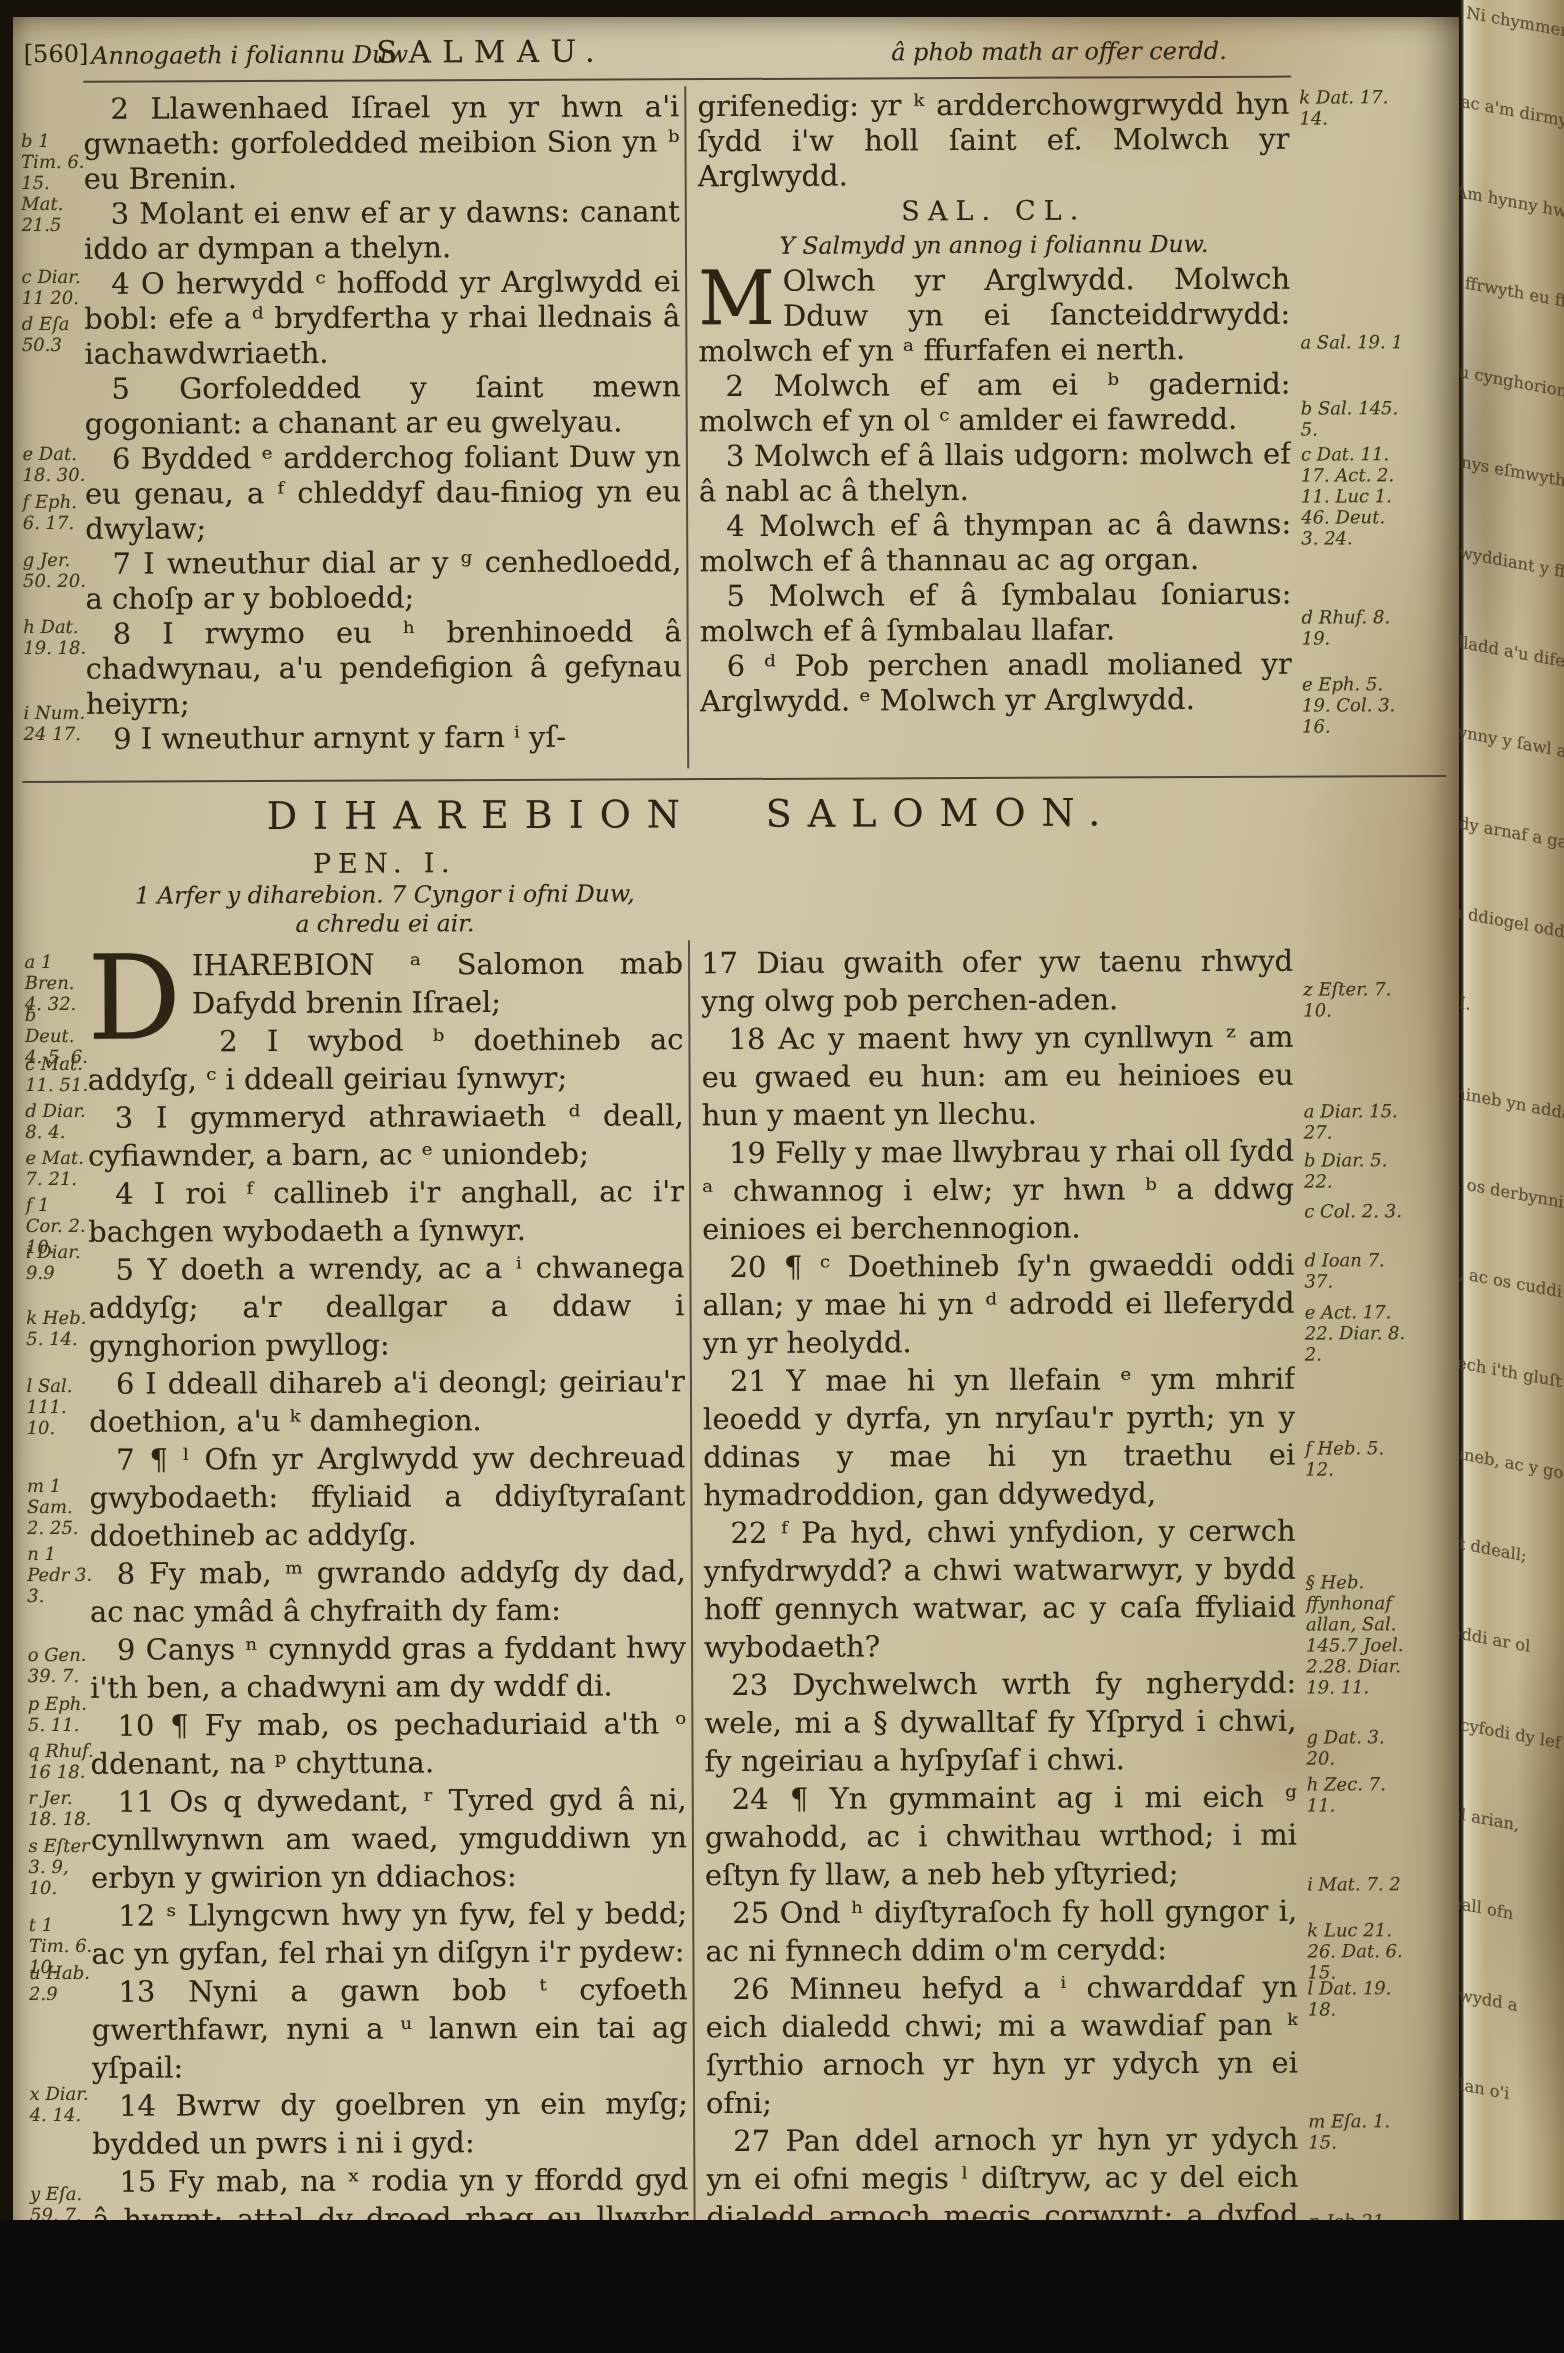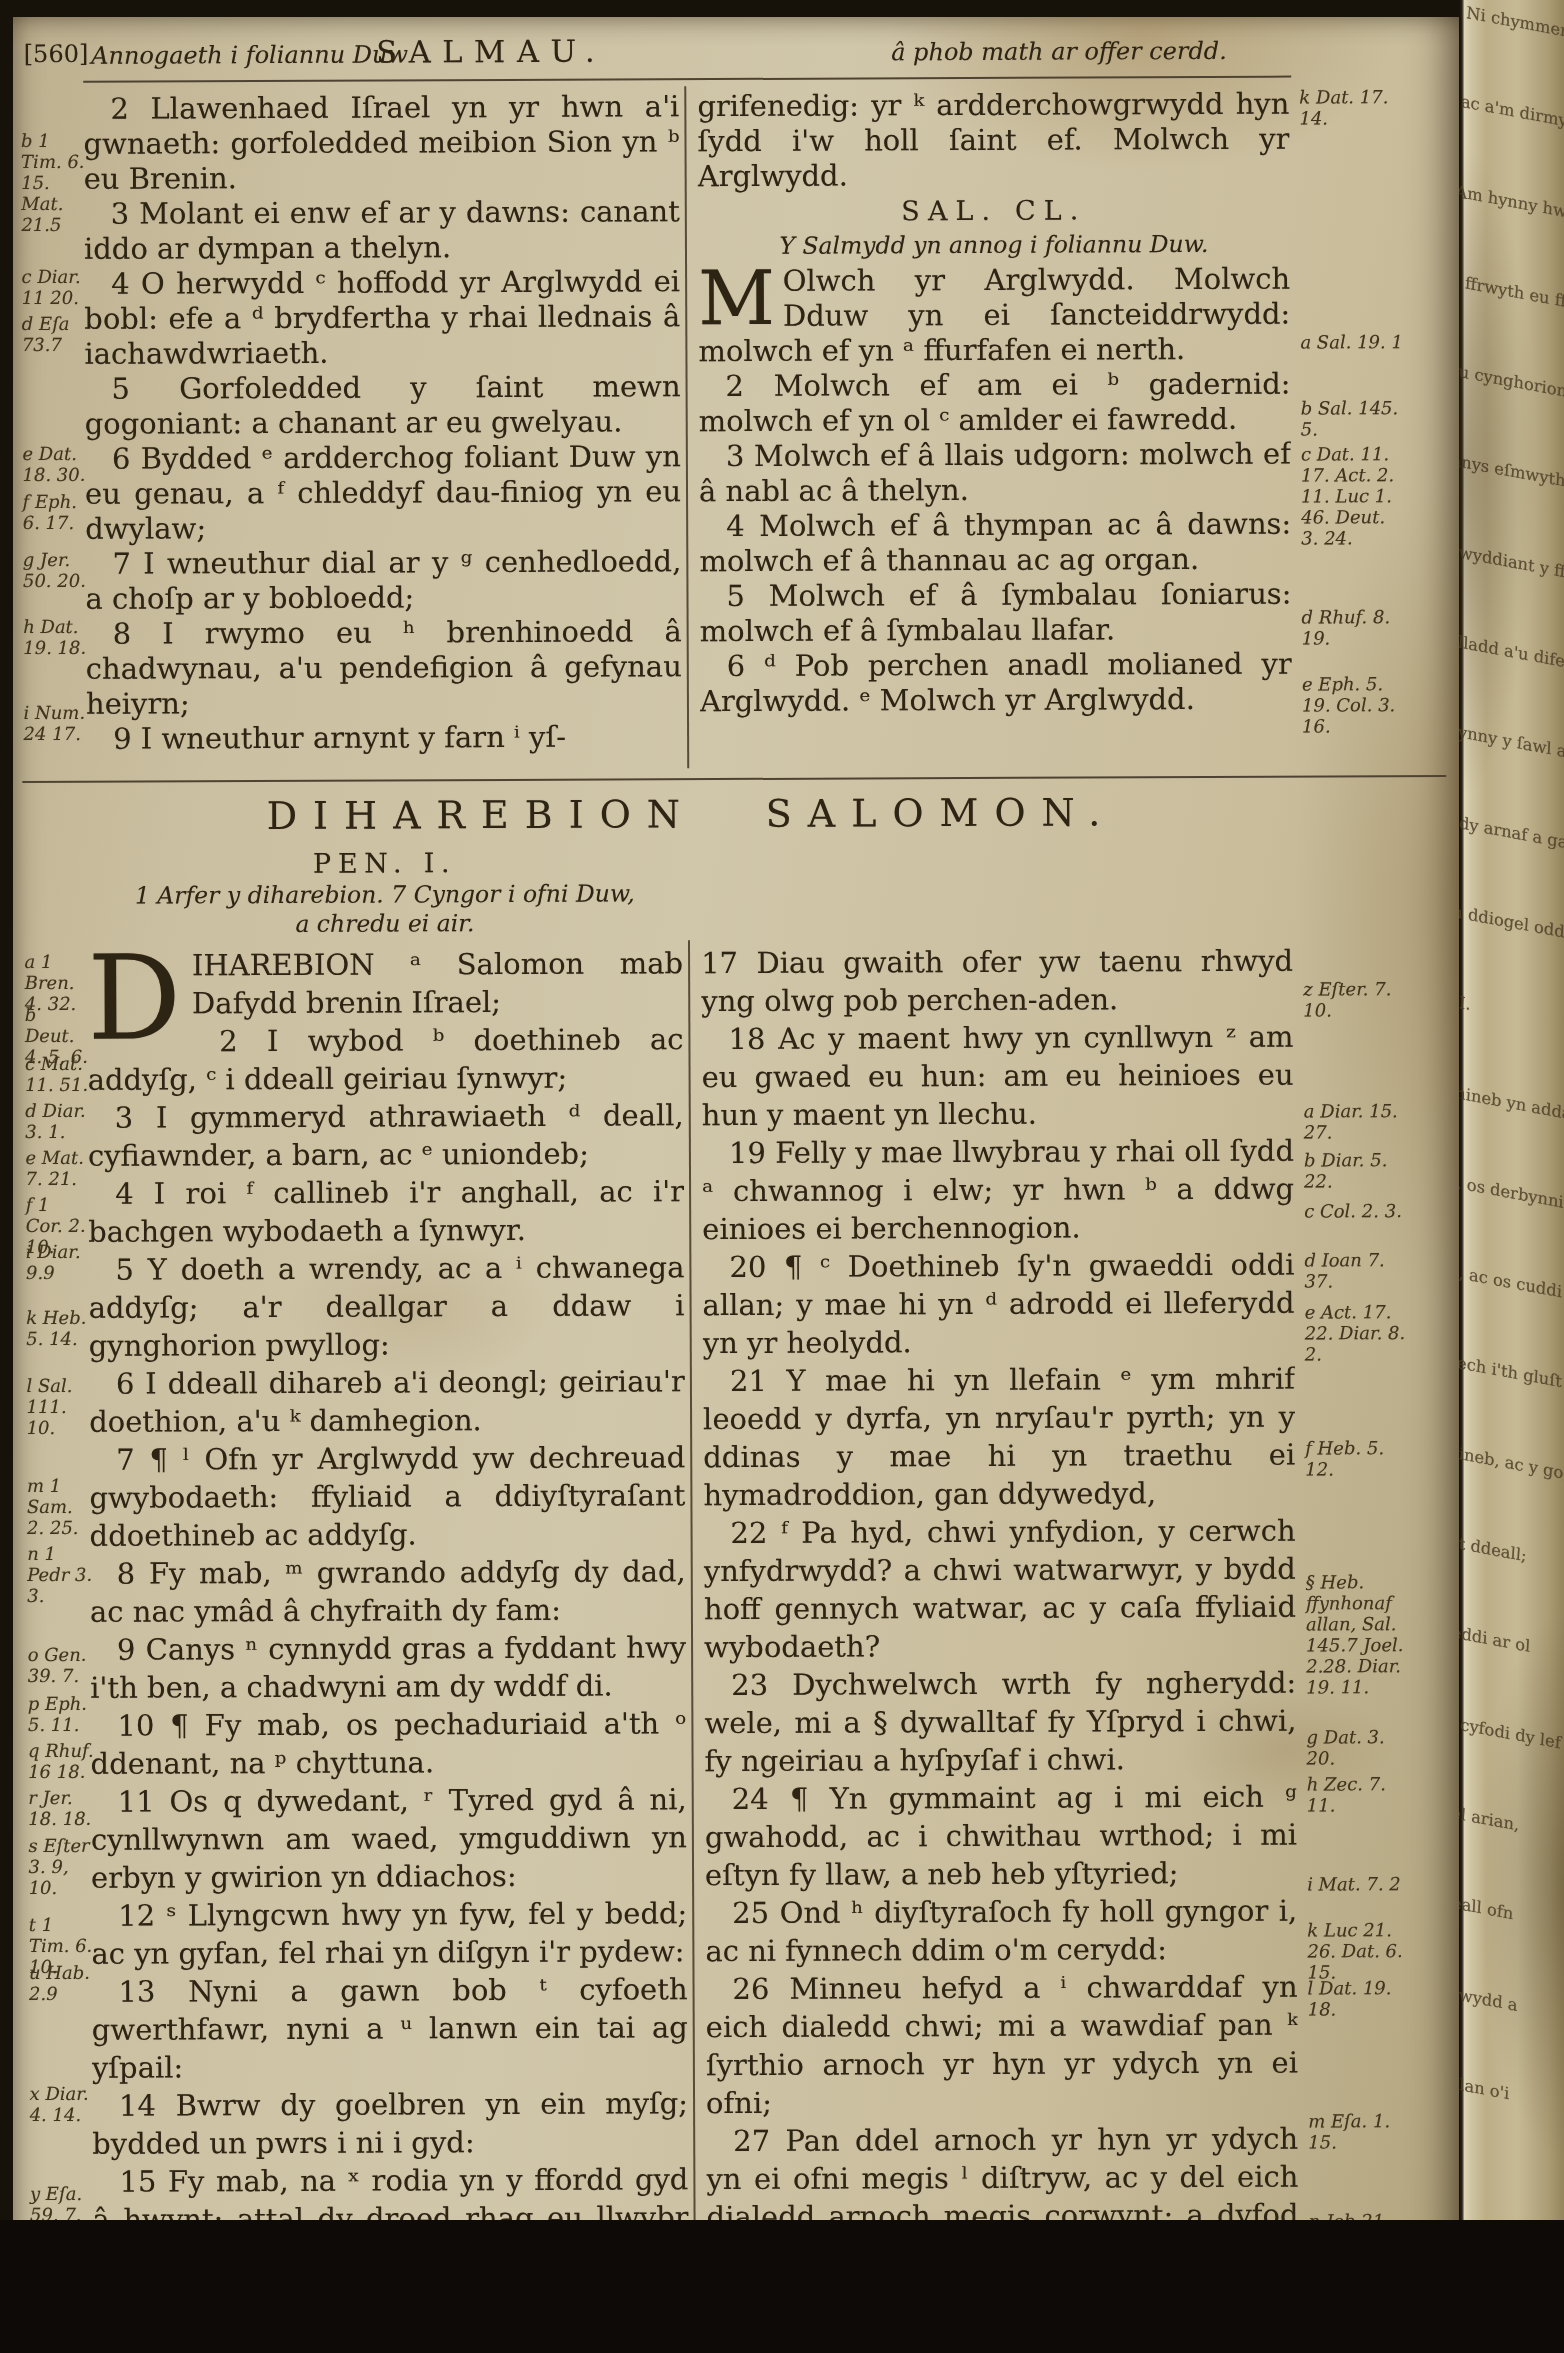--- a/index.html
+++ b/index.html
@@ -101,21 +101,21 @@
         <p class="v">2 Molwch ef am ei ᵇ gadernid: molwch ef yn ol ᶜ amlder ei fawredd.</p>
         <p class="v">3 Molwch ef â llais udgorn: molwch ef â nabl ac â thelyn.</p>
         <p class="v">4 Molwch ef â thympan ac â dawns: molwch ef â thannau ac ag organ.</p>
         <p class="v">5 Molwch ef â ſymbalau ſoniarus: molwch ef â ſymbalau llafar.</p>
         <p class="v">6 ᵈ Pob perchen anadl molianed yr Arglwydd. ᵉ Molwch yr Arglwydd.</p>
       </div>
 
       <div class="mnotes" id="m-psl">
         <div class="mnote" style="top:110px">b 1 Tim. 6. 15. Mat. 21.5</div>
         <div class="mnote" style="top:246px">c Diar. 11 20.</div>
-        <div class="mnote" style="top:293px">d Eſa 73.7</div>
+        <div class="mnote" style="top:293px">d Eſa 50.3</div>
         <div class="mnote" style="top:423px">e Dat. 18. 30.</div>
         <div class="mnote" style="top:471px">f Eph. 6. 17.</div>
         <div class="mnote" style="top:529px">g Jer. 50. 20.</div>
         <div class="mnote" style="top:596px">h Dat. 19. 18.</div>
         <div class="mnote" style="top:682px">i Num. 24 17.</div>
       </div>
       <div class="mnotes" id="m-psr">
         <div class="mnote" style="top:72px">k Dat. 17. 14.</div>
         <div class="mnote" style="top:317px">a Sal. 19. 1</div>
         <div class="mnote" style="top:383px">b Sal. 145. 5.</div>
@@ -163,21 +163,21 @@
         <p class="v">26 Minneu hefyd a ⁱ chwarddaf yn eich dialedd chwi; mi a wawdiaf pan ᵏ ſyrthio arnoch yr hyn yr ydych yn ei ofni;</p>
         <p class="v">27 Pan ddel arnoch yr hyn yr ydych yn ei ofni megis ˡ diſtryw, ac y del eich dialedd arnoch megis corwynt; a dyfod arnoch waſgfa a chaledi:</p>
         <p class="v">28 Yna y galwant arnaf, ond ᵐ ni wrandawaf; yn fore y'm ceiſiant, ond ni'm cânt.</p>
 
       </div>
 
       <div class="mnotes" id="m-prl">
         <div class="mnote" style="top:931px">a 1 Bren. 4. 32.</div>
         <div class="mnote" style="top:984px">b Deut. 4. 5, 6.</div>
         <div class="mnote" style="top:1033px">c Mat. 11. 51.</div>
-        <div class="mnote" style="top:1080px">d Diar. 3. 1.</div>
+        <div class="mnote" style="top:1080px">d Diar. 8. 4.</div>
         <div class="mnote" style="top:1127px">e Mat. 7. 21.</div>
         <div class="mnote" style="top:1174px">f 1 Cor. 2. 10.</div>
         <div class="mnote" style="top:1221px">i Diar. 9.9</div>
         <div class="mnote" style="top:1287px">k Heb. 5. 14.</div>
         <div class="mnote" style="top:1355px">l Sal. 111. 10.</div>
         <div class="mnote" style="top:1455px">m 1 Sam. 2. 25.</div>
         <div class="mnote" style="top:1523px">n 1 Pedr 3. 3.</div>
         <div class="mnote" style="top:1624px">o Gen. 39. 7.</div>
         <div class="mnote" style="top:1673px">p Eph. 5. 11.</div>
         <div class="mnote" style="top:1720px">q Rhuf. 16 18.</div>

